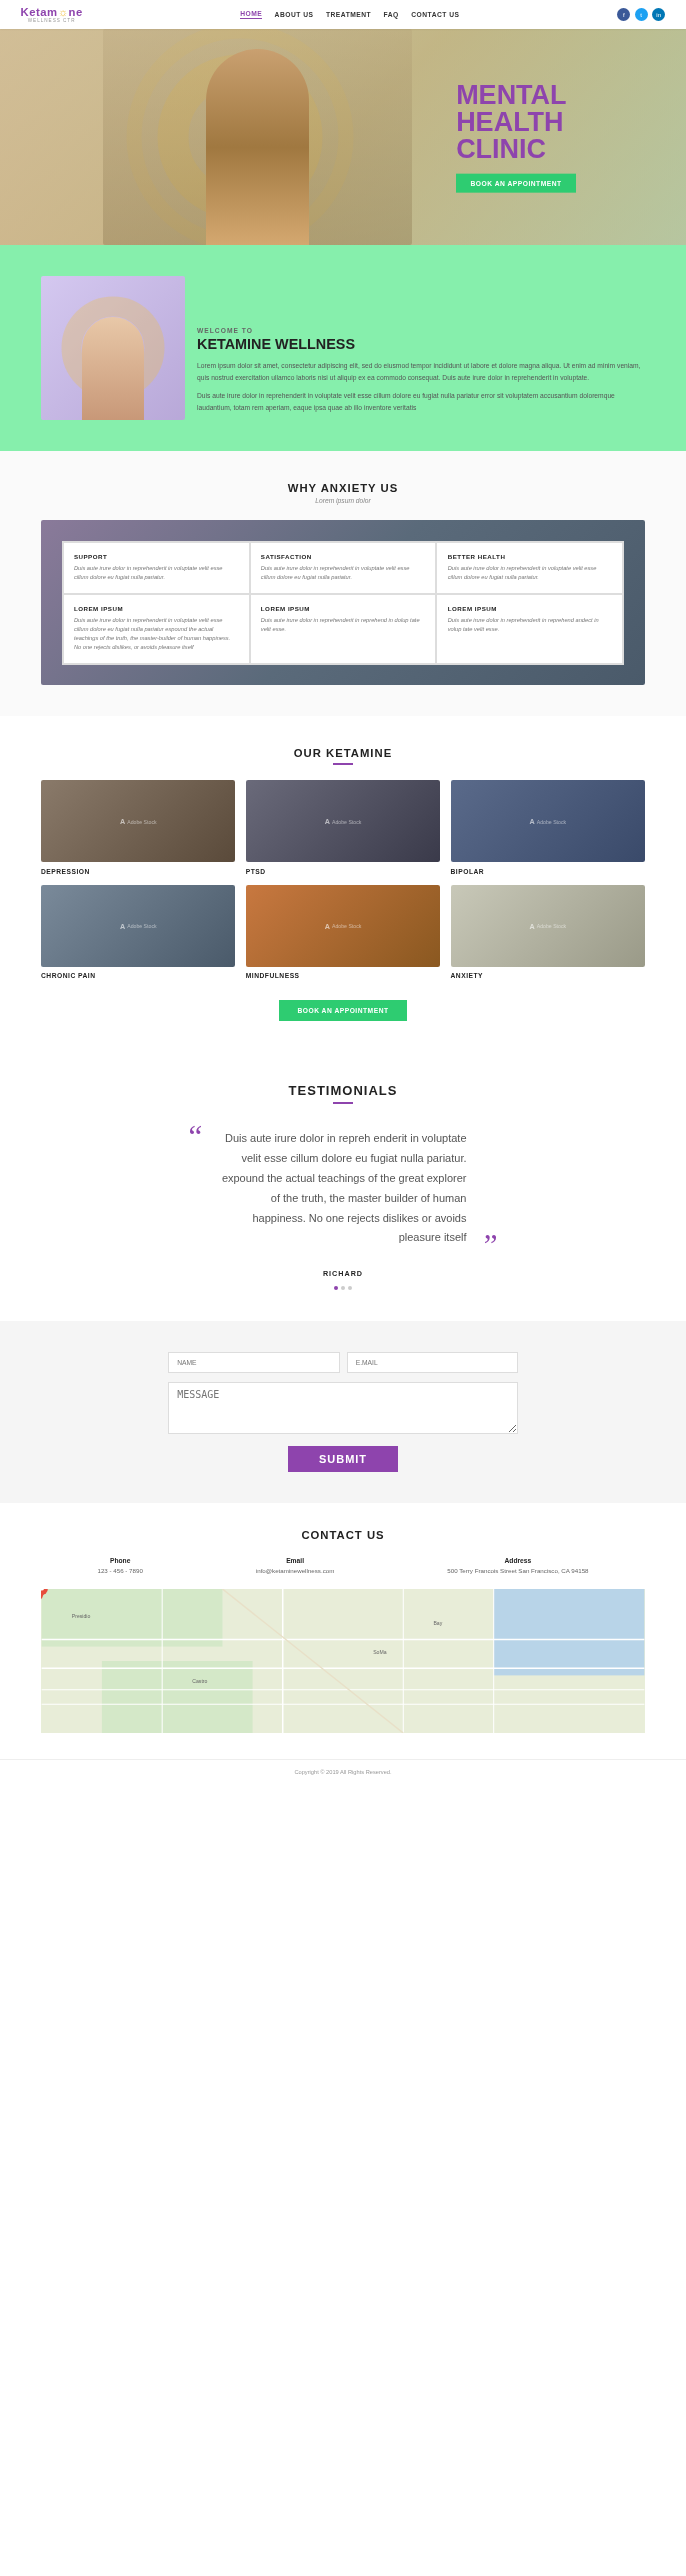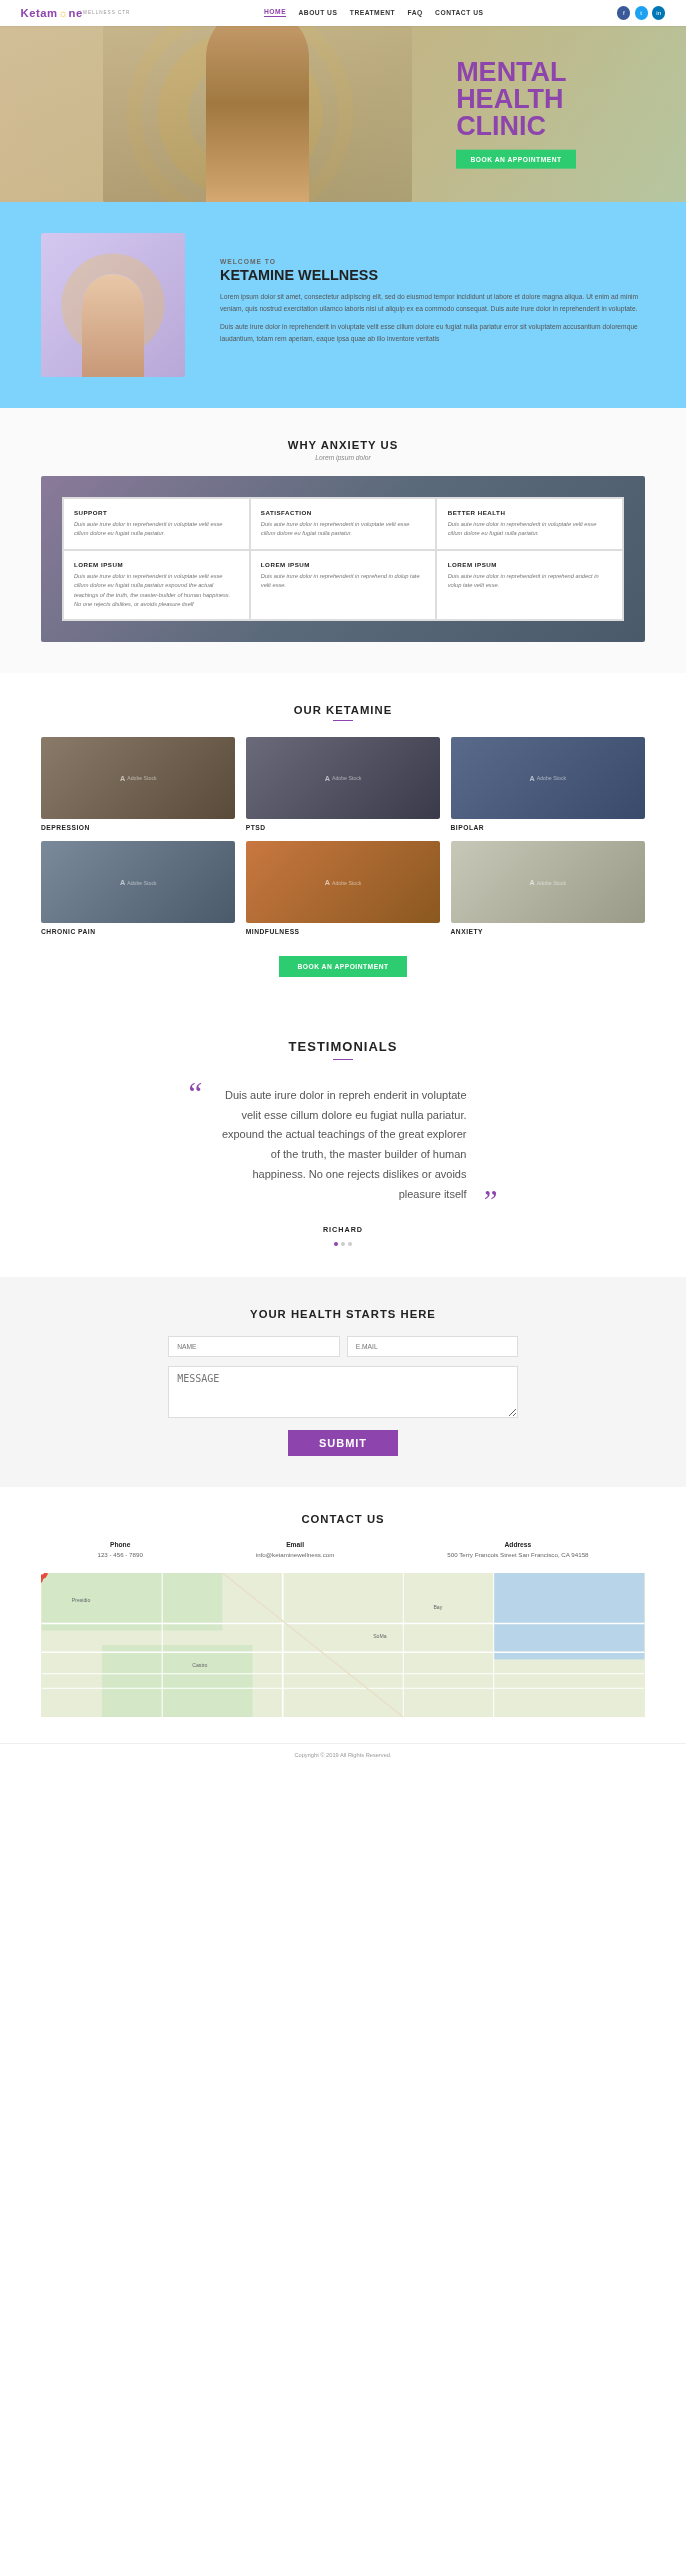--- a/index.html
+++ b/index.html
@@ -4,36 +4,36 @@
   <style>
     * { margin: 0; padding: 0; box-sizing: border-box; }
     body { font-family: Arial, sans-serif; background: #fff; color: #333; font-size: 7.2px; }
 
     
     nav {
       display: flex; align-items: center; justify-content: space-between;
       padding: 6.2px 20.6px; background: #fff; box-shadow: 0 0.5px 2.1px rgba(0,0,0,0.1);
       position: relative; z-index: 10;
     }
-    .logo { display: flex; flex-direction: row; align-items: center; }
+    .logo { display: flex; flex-direction: column; align-items: center; }
     .logo-text { font-size: 11.3px; font-weight: bold; color: #8e44ad; letter-spacing: 0.5px; }
     .logo-text span { color: #f0c040; }
     .logo-sub { font-size: 4.6px; color: #999; letter-spacing: 1px; text-transform: uppercase; }
     .nav-links { display: flex; gap: 12.4px; align-items: center; }
     .nav-links a { text-decoration: none; color: #333; font-size: 6.7px; font-weight: 600; letter-spacing: 0.5px; }
     .nav-links a.active { color: #8e44ad; border-bottom: 1px solid #8e44ad; padding-bottom: 1px; }
     .nav-social { display: flex; gap: 4.1px; }
     .social-icon { width: 13.4px; height: 13.4px; border-radius: 50%; display: flex; align-items: center; justify-content: center; font-size: 6.2px; color: #fff; cursor: pointer; }
     .si-fb { background: #3b5998; }
     .si-tw { background: #1da1f2; }
     .si-li { background: #0077b5; }
 
     
     .hero {
-      position: relative; width: 100%; height: 176px; overflow: hidden;
+      position: relative; width: 100%; height: 216px; overflow: hidden;
       background: linear-gradient(135deg, #e8d5b0 0%, #c9a96e 50%, #b8c4a0 100%);
     }
     .hero-bg {
       position: absolute; inset: 0;
       background: linear-gradient(to right, rgba(200,180,140,0.7) 0%, rgba(180,200,160,0.5) 100%);
     }
     .hero-circle {
       position: absolute; top: 50%; left: 35%; transform: translate(-50%, -50%);
       width: 165px; height: 165px; border-radius: 50%;
       border: 31px solid rgba(240,192,64,0.25);
@@ -62,22 +62,22 @@
     .hero-title { font-size: 27px; font-weight: 900; color: #8e44ad; line-height: 1.0; }
     .hero-btn {
       display: inline-block; margin-top: 10.3px;
       background: #2ecc71; color: #fff; padding: 6.2px 14.4px;
       font-size: 6.7px; font-weight: bold; letter-spacing: 0.5px;
       border: none; cursor: pointer; text-transform: uppercase;
     }
 
     
     .welcome-section {
-      display: flex; align-items: center; gap: 35px;
-      padding: 31px 41px; background: #7dd3fc;
+      display: flex; align-items: flex-end; gap: 12px;
+      padding: 31px 41px; background: #86efac;
     }
     .welcome-img {
       width: 144px; height: 144px; flex-shrink: 0; position: relative;
       background: linear-gradient(135deg, #d4c8f0 0%, #b8a8d8 100%);
       border-radius: 2.1px; overflow: hidden;
     }
     .welcome-img-circle {
       position: absolute; top: 50%; left: 50%; transform: translate(-50%, -50%);
       width: 103px; height: 103px; border-radius: 50%;
       border: 20.6px solid rgba(240,192,64,0.3);
@@ -367,21 +367,20 @@
   </div>
   <div class="testimonial-author">RICHARD</div>
   <div class="testimonial-dots">
     <div class="dot active"></div>
     <div class="dot"></div>
     <div class="dot"></div>
   </div>
 </section>
 
 <section class="contact-form-section">
-  <h2>YOUR HEALTH STARTS HERE</h2>
   <form style="max-width:350px;margin:0 auto;">
     <div class="form-row">
       <input class="form-input" type="text" placeholder="NAME" style="">
       <input class="form-input" type="email" placeholder="E.MAIL" style="">
     </div>
     <textarea class="form-textarea" placeholder="MESSAGE" style=""></textarea>
     <div style="text-align:center;">
       <button type="submit" class="submit-btn">SUBMIT</button>
     </div>
   </form>

